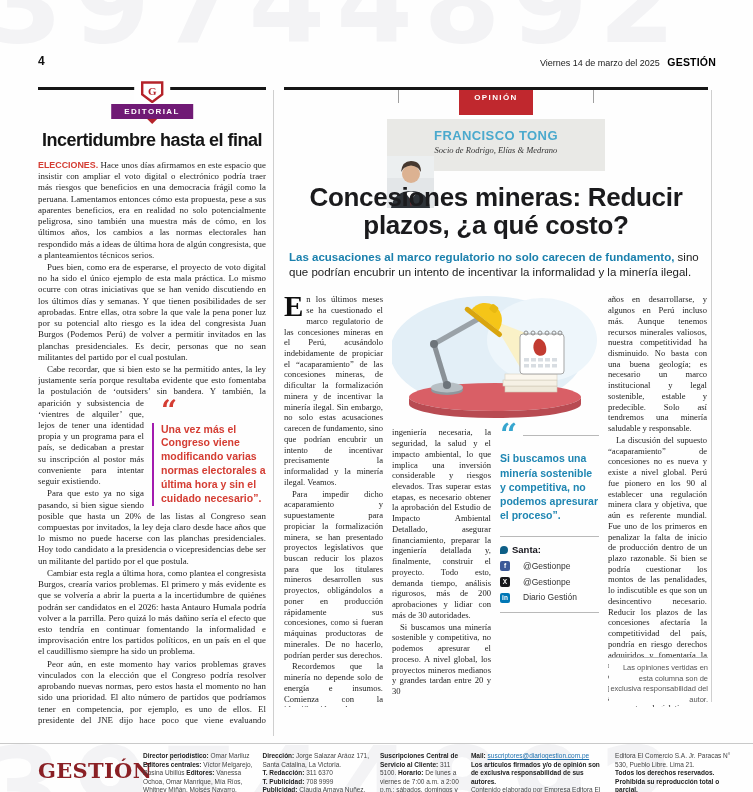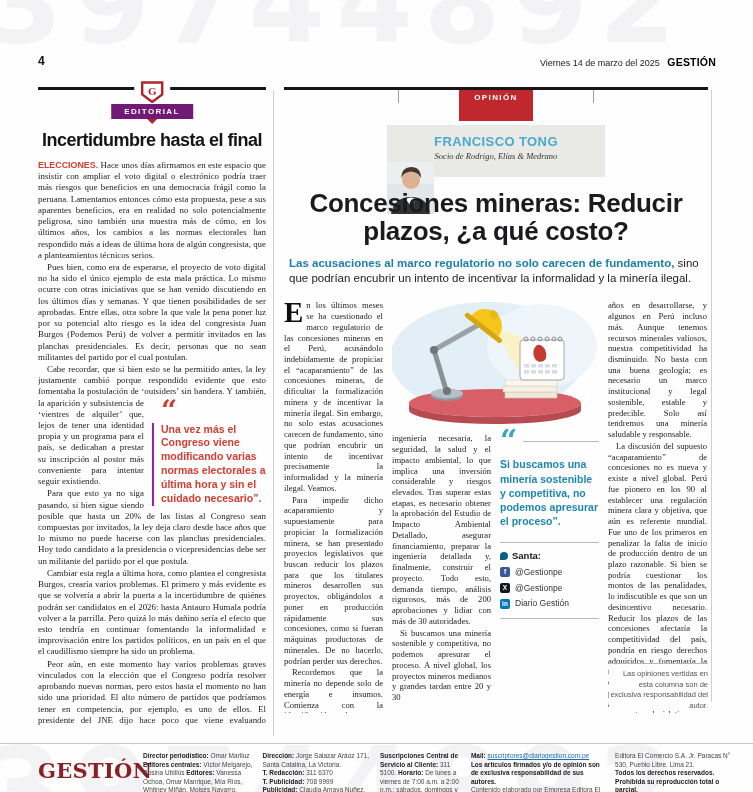--- a/index.html
+++ b/index.html
@@ -48,21 +48,21 @@
   .ed-quote .qtext { display:block; border-left:2px solid #a21caf; padding-left:7px; margin-top:5px;
     color:#d43d33; font-family:"Liberation Sans", sans-serif; font-weight:bold; font-size:10.5px;
     line-height:1.32; text-align:left; text-indent:0; }
 
   
   .opinion { left:284px; top:87px; width:424px; }
   .op-bar { border-top:3px solid #161616; height:0; }
   .op-badge-row { display:flex; justify-content:center; align-items:flex-start; }
   .tick { width:1px; height:13px; background:#9f9f9f; }
   .op-badge { background:#c0282e; color:#fff; font-size:8px; font-weight:bold; letter-spacing:1.4px;
-    padding:3px 15px 19px; margin:0 60px; }
+    padding:3px 15px 13px; margin:0 60px; }
   .author-box { width:218px; margin:4px auto 0; background:#e9e9e6; display:flex; height:52px;flex-direction:column; }
   .author-meta { flex:1; text-align:center; padding-top:9px; }
   .author-name { color:#4aa9cd; font-size:13px; font-weight:bold; letter-spacing:0.4px; }
   .author-title { font-family:"Liberation Serif", serif; font-style:italic; font-size:8.5px;
     color:#333; margin-top:2px; line-height:1.25; padding:0 20px; }
   .author-photo { width:47px; height:52px; flex:none; }
   .op-headline { text-align:center; font-size:26px; font-weight:800; line-height:1.07;
     color:#1b1b1d; margin:13px auto 0; letter-spacing:-0.3px; }
   .op-deck { font-size:11.5px; line-height:1.38; margin:10px auto 0; width:414px; color:#222; }
   .deck-hl { color:#1b80ad; font-weight:bold; }
@@ -77,21 +77,21 @@
   .oq-head { display:flex; align-items:flex-start; gap:6px; }
   .qmark-blue { color:#37a6cf; font-size:30px; line-height:0.55; height:16px;
     font-family:"DejaVu Serif", serif; font-weight:bold; }
   .oq-rule { flex:1; border-top:1px solid #b9b9b9; margin-top:8px; }
   .oq-text { color:#1f86b2; font-weight:bold; font-size:10.5px; line-height:1.35;
     font-family:"Liberation Sans", sans-serif; margin-top:8px; text-align:left; }
   .opine { margin-top:14px; border-top:1px solid #b9b9b9; border-bottom:1px solid #b9b9b9;
     padding:7px 0 9px; font-family:"Liberation Sans", sans-serif; }
   .opine-head { display:flex; align-items:center; gap:4px; font-size:9.5px; font-weight:bold; color:#13131a; }
   .bubble { width:8px; height:8px; border-radius:50% 50% 50% 0; background:#0d5e86; flex:none; }
-  .opine-row { display:flex; align-items:center; gap:5px; margin-top:5px; font-size:8.5px; color:#333; text-align:left; }
+  .opine-row { display:flex; align-items:center; gap:13px; margin-top:5px; font-size:8.5px; color:#333; text-align:left; }
   .sicon { width:10px; height:10px; border-radius:2px; color:#fff; font-size:6.5px; font-weight:bold;
     display:flex; align-items:center; justify-content:center; flex:none; }
   .fb { background:#3b5998; } .xx { background:#17181c; } .li { background:#0077b5; }
   .disclaimer { position:absolute; right:0; bottom:2px; width:99px; background:#fefefe;
     border-top:1px solid #b9b9b9; padding-top:5px; text-align:right;
     font-family:"Liberation Sans", sans-serif; font-size:7.5px; color:#555; line-height:1.4; }
 
   
   .masthead { left:0; top:743px; width:753px; border-top:1px solid #c9c9c9;
     padding:8px 16px 0 38px; display:flex; gap:9px; }
@@ -134,21 +134,21 @@
       </span>
       <span class="ed-ribbon">EDITORIAL</span>
       <div class="ed-notch"></div>
     </div>
   </div>
   <h1 class="ed-headline">Incertidumbre hasta el final</h1>
   <div class="ed-body">
     <p><span class="kicker">ELECCIONES.</span> <span>Hace unos días afirmamos en este espacio que insistir con ampliar el voto digital o electrónico podría traer más riesgos que beneficios en una democracia frágil como la peruana. Lamentamos entonces cómo esta propuesta, pese a sus aparentes beneficios, era en realidad no solo potencialmente peligrosa, sino también una muestra más de cómo, en los últimos años, los cambios a las normas electorales han respondido más a ideas de última hora de algún congresista, que a planteamientos técnicos serios.</span></p>
     <p>Pues bien, como era de esperarse, el proyecto de voto digital no ha sido el único ejemplo de esta mala práctica. Lo mismo ocurre con otras iniciativas que se han venido discutiendo en los últimos días y semanas. Y que tienen posibilidades de ser aprobadas. Entre ellas, otra sobre la que vale la pena poner luz por su potencial alto riesgo es la idea del congresista Juan Burgos (Podemos Perú) de volver a permitir invitados en las planchas presidenciales. Es decir, personas que no sean militantes del partido por el cual postulan.</p>
     <p>
-      <span>Cabe recordar, que si bien esto se ha permitido antes, la ley justamente cambió porque respondido evidente que esto fomentaba la postulación de ‘outsiders’ sin bandera. Y también,</span>
+      <span>Cabe recordar, que si bien esto se ha permitido antes, la ley justamente sería porque resultaba evidente que esto fomentaba la postulación de ‘outsiders’ sin bandera. Y también,</span>
       <span class="ed-quote">
         <span class="qmark-red">“</span>
         <span class="qtext">Una vez más el Congreso viene modificando varias normas electorales a última hora y sin el cuidado necesario”.</span>
       </span>
       <span>la aparición y subsistencia de ‘vientres de alquiler’ que, lejos de tener una identidad propia y un programa para el país, se dedicaban a prestar su inscripción al postor más conveniente para intentar seguir existiendo.</span>
     </p>
     <p>Para que esto ya no siga pasando, si bien sigue siendo posible que hasta un 20% de las listas al Congreso sean compuestas por invitados, la ley deja claro desde hace años que lo mismo no puede hacerse con las planchas presidenciales. Hoy todo candidato a la presidencia o vicepresidencias debe ser un militante del partido por el que postula.</p>
     <p>Cambiar esta regla a última hora, como plantea el congresista Burgos, crearía varios problemas. El primero y más evidente es que se volvería a abrir la puerta a la incertidumbre de quiénes podrán ser candidatos en el 2026: hasta Antauro Humala podría volver a la parrilla. Pero quizá lo más dañino sería el efecto que esto tendría en continuar fomentando la informalidad e improvisación entre los partidos políticos, en un país en el que el caudillismo siempre ha sido un problema.</p>
     <p>Peor aún, en este momento hay varios problemas graves vinculados con la elección que el Congreso podría resolver aprobando nuevas normas, pero estos hasta el momento no han sido una prioridad. El alto número de partidos que podríamos tener en competencia, por ejemplo, es uno de ellos. El presidente del JNE dijo hace poco que viene evaluando extender la fecha límite para las alianzas partidarias, ya que es vital fomentar que estas se formen para reducir la fragmentación.</p>
 

